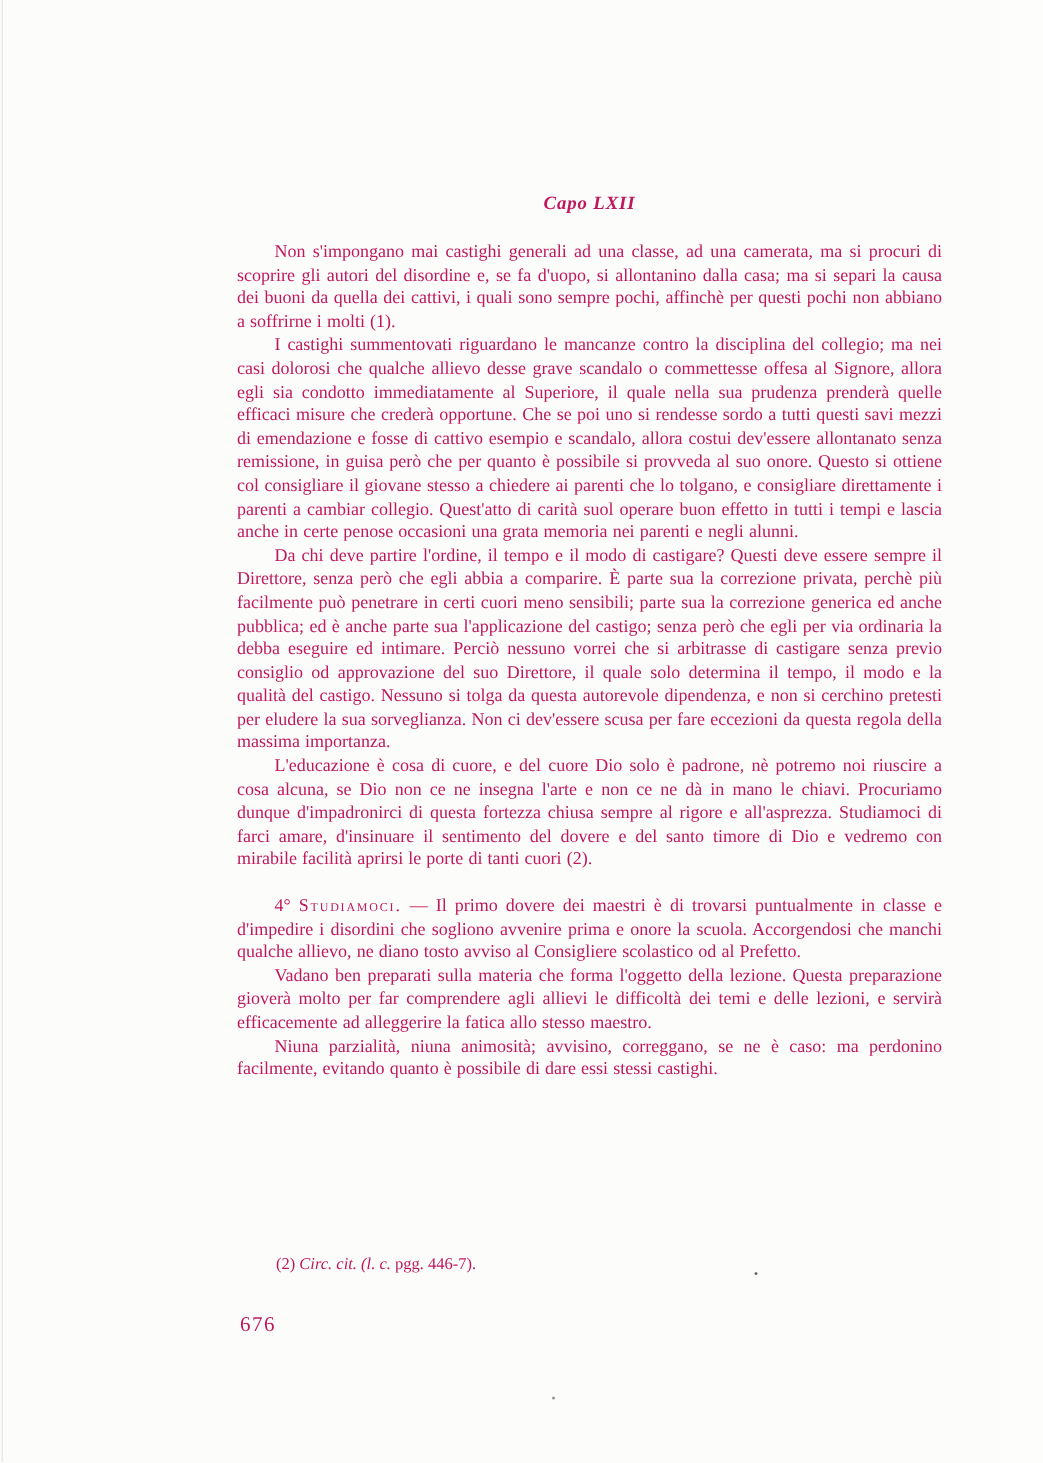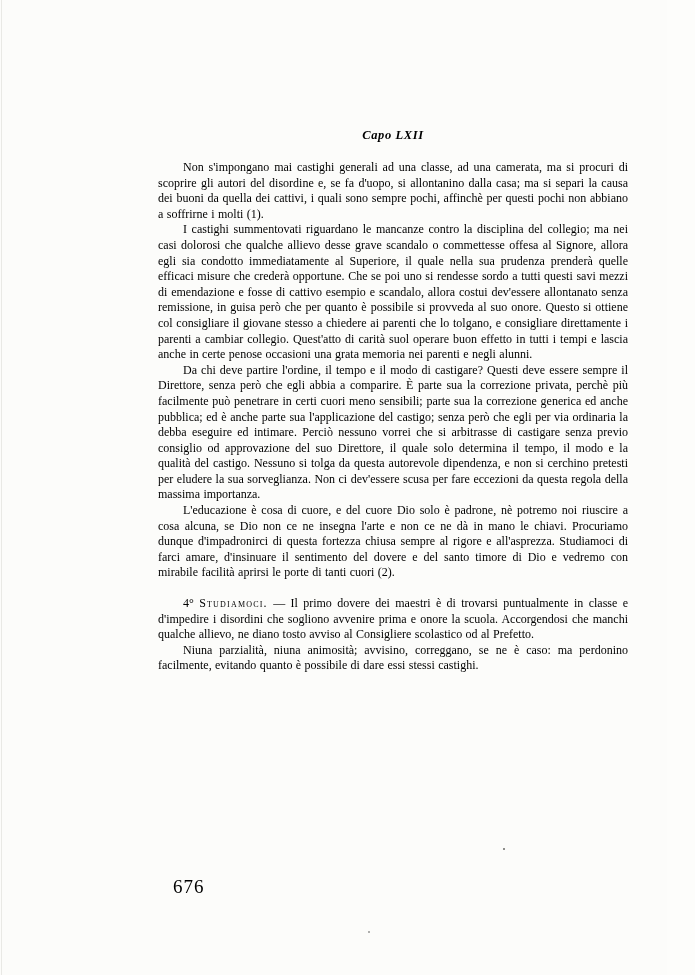--- a/index.html
+++ b/index.html
@@ -6,21 +6,21 @@
   body {
     width: 695px; height: 975px;
     background: #fdfdfb;
     overflow: hidden;
     font-family: "Liberation Serif", serif;
   }
   .page {
     position: relative;
     width: 667px; height: 975px;
     background: #fcfcfa;
-    color: #000000;
+    color: #be185d;
   }
   .edge-line {
     position: absolute; left: 1px; top: 0;
     width: 1px; height: 975px;
     background: #e9e9e5;
   }
   .running-head {
     position: absolute;
     top: 128px; left: 158px; width: 470px;
     text-align: center;
@@ -51,22 +51,22 @@
   .footnotes {
     position: absolute;
     top: 836px; left: 158px; width: 470px;
     font-size: 11px;
     line-height: 15.5px;
   }
   .footnote { text-indent: 26px; }
   .it { font-style: italic; }
   .page-number {
     position: absolute;
-    top: 876px; left: 173px;
-    font-size: 19px;
+    top: 876px; left: 160px;
+    font-size: 14px;
     letter-spacing: 1px;
     text-align: right;
   }
   .scan-speck {
     position: absolute;
     width: 2px; height: 2px;
     border-radius: 50%;
     background: #6a6a66;
   }
   .speck-1 { left: 503px; top: 848px; }
@@ -79,23 +79,29 @@
   <div class="edge-line"></div>
 
   <div class="running-head">Capo LXII</div>
 
   <div class="body-text">
     <p>Non s'impongano mai castighi generali ad una classe, ad una camerata, ma si procuri di scoprire gli autori del disordine e, se fa d'uopo, si allontanino dalla casa; ma si separi la causa dei buoni da quella dei cattivi, i quali sono sempre pochi, affinchè per questi pochi non abbiano a soffrirne i molti (1).</p>
     <p>I castighi summentovati riguardano le mancanze contro la disciplina del collegio; ma nei casi dolorosi che qualche allievo desse grave scandalo o commettesse offesa al Signore, allora egli sia condotto immediatamente al Superiore, il quale nella sua prudenza prenderà quelle efficaci misure che crederà opportune. Che se poi uno si rendesse sordo a tutti questi savi mezzi di emendazione e fosse di cattivo esempio e scandalo, allora costui dev'essere allontanato senza remissione, in guisa però che per quanto è possibile si provveda al suo onore. Questo si ottiene col consigliare il giovane stesso a chiedere ai parenti che lo tolgano, e consigliare direttamente i parenti a cambiar collegio. Quest'atto di carità suol operare buon effetto in tutti i tempi e lascia anche in certe penose occasioni una grata memoria nei parenti e negli alunni.</p>
     <p>Da chi deve partire l'ordine, il tempo e il modo di castigare? Questi deve essere sempre il Direttore, senza però che egli abbia a comparire. È parte sua la correzione privata, perchè più facilmente può penetrare in certi cuori meno sensibili; parte sua la correzione generica ed anche pubblica; ed è anche parte sua l'applicazione del castigo; senza però che egli per via ordinaria la debba eseguire ed intimare. Perciò nessuno vorrei che si arbitrasse di castigare senza previo consiglio od approvazione del suo Direttore, il quale solo determina il tempo, il modo e la qualità del castigo. Nessuno si tolga da questa autorevole dipendenza, e non si cerchino pretesti per eludere la sua sorveglianza. Non ci dev'essere scusa per fare eccezioni da questa regola della massima importanza.</p>
     <p>L'educazione è cosa di cuore, e del cuore Dio solo è padrone, nè potremo noi riuscire a cosa alcuna, se Dio non ce ne insegna l'arte e non ce ne dà in mano le chiavi. Procuriamo dunque d'impadronirci di questa fortezza chiusa sempre al rigore e all'asprezza. Studiamoci di farci amare, d'insinuare il sentimento del dovere e del santo timore di Dio e vedremo con mirabile facilità aprirsi le porte di tanti cuori (2).</p>
     <p class="section-start"><span>4° </span><span class="sc">Studiamoci.</span><span> — Il primo dovere dei maestri è di trovarsi puntualmente in classe e d'impedire i disordini che sogliono avvenire prima e onore la scuola. Accorgendosi che manchi qualche allievo, ne diano tosto avviso al Consigliere scolastico od al Prefetto.</span></p>
+    <p>Vadano ben preparati sulla materia che forma l'oggetto della lezione. Questa preparazione gioverà molto per far comprendere agli allievi le difficoltà dei temi e delle lezioni, e servirà efficacemente ad alleggerire la fatica allo stesso maestro.</p>
     <p>Niuna parzialità, niuna animosità; avvisino, correggano, se ne è caso: ma perdonino facilmente, evitando quanto è possibile di dare essi stessi castighi.</p>
   </div>
 
   <div class="footnotes">
+    <div class="footnote">
+      <span>(2)</span>
+      <span class="it">Circ. cit. (l. c.</span>
+      <span>pgg. 446-7).</span>
+    </div>
   </div>
 
   <div class="page-number">676</div>
 
   <div class="scan-speck speck-1"></div>
   <div class="scan-speck speck-2"></div>
 </div>
 
 </body></html>

